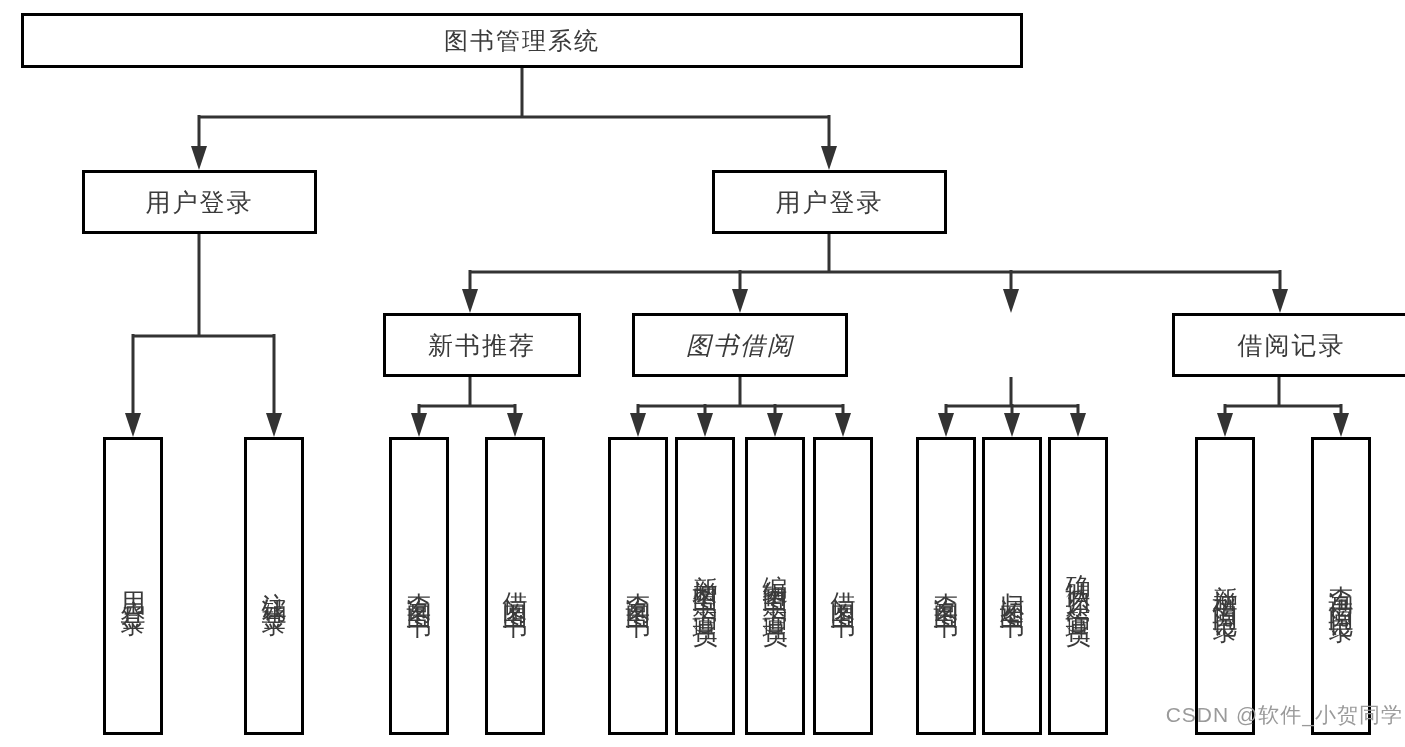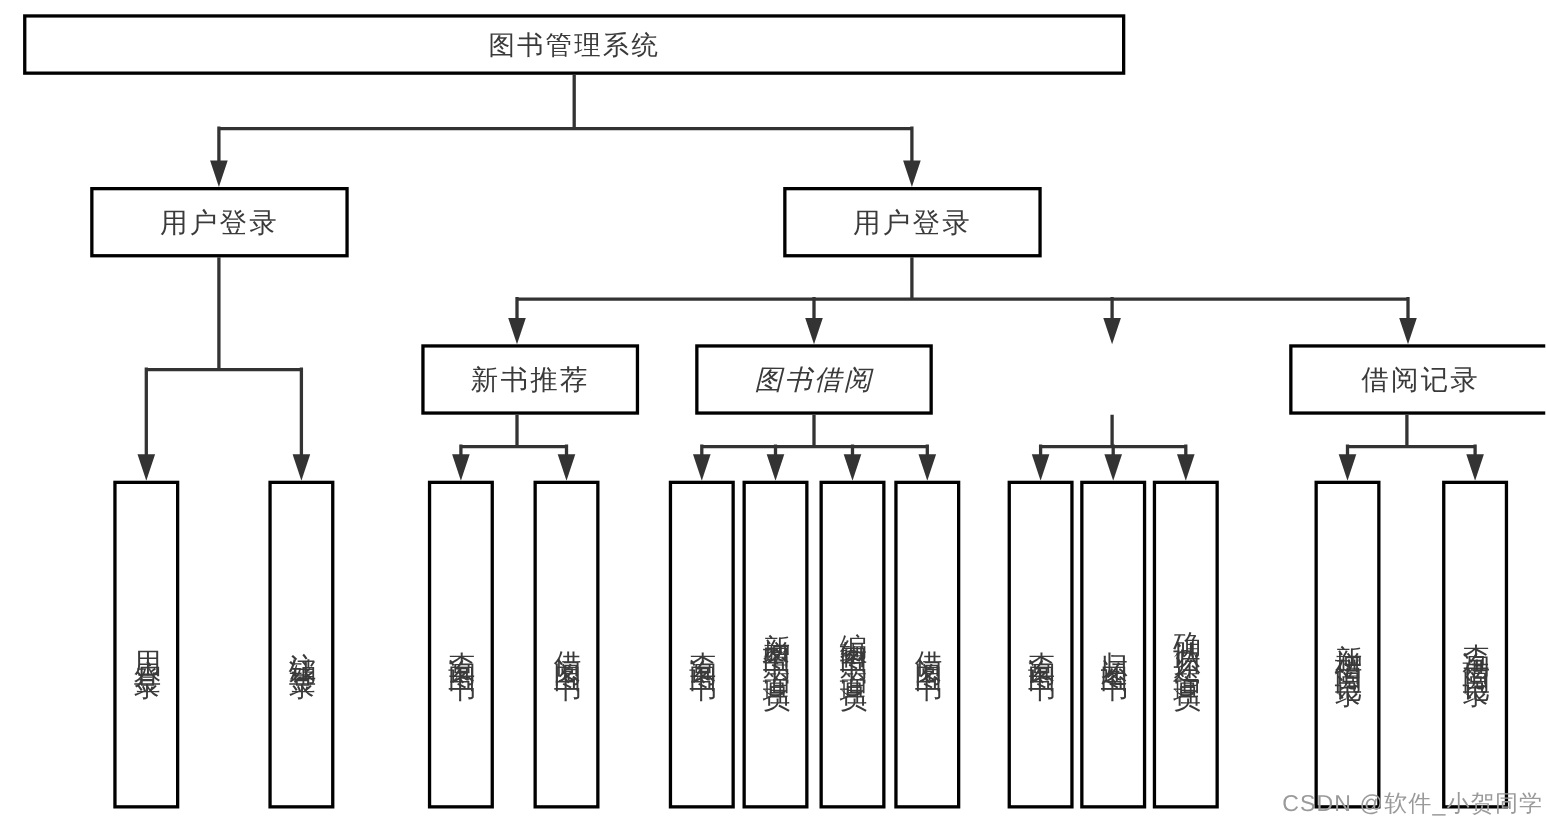--- a/index.html
+++ b/index.html
@@ -48,21 +48,21 @@
     line-height: 1;
     letter-spacing: 7px;
     white-space: nowrap;
   }
   
   .vnode { top: 437px; height: 298px; width: 60px; }
   
   #watermark {
     position: absolute;
     right: 2px;
-    bottom: 3px;
+    bottom: 18px;
     font-size: 21px;
     color: #9a9a9a;
     z-index: 3;
     white-space: nowrap;
     letter-spacing: 1px;
     margin-top: 48px;
   }
 </style>
 </head>
 <body>

